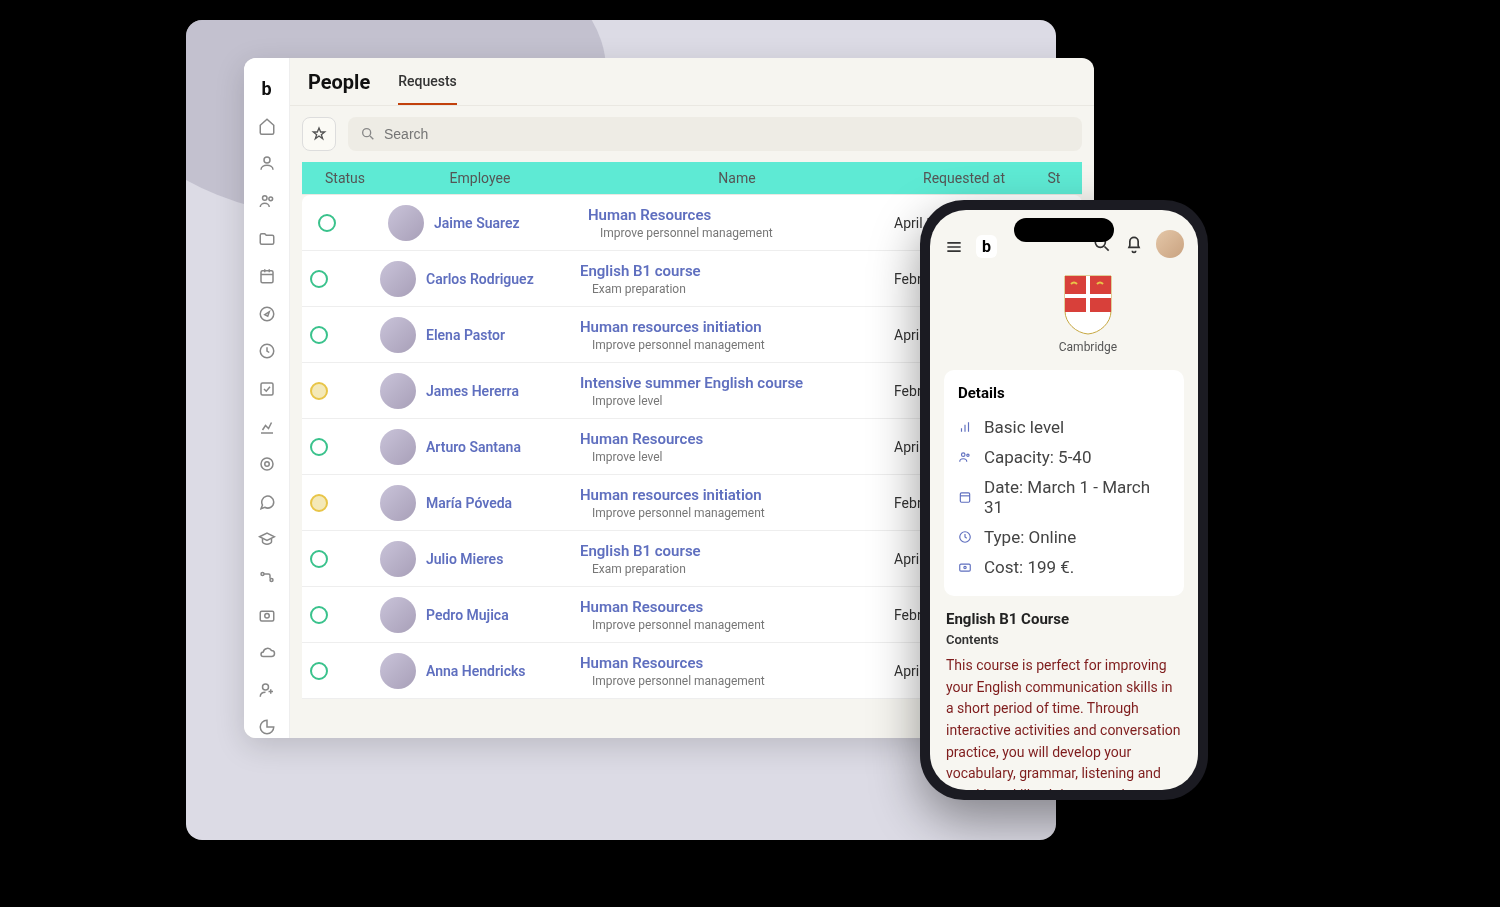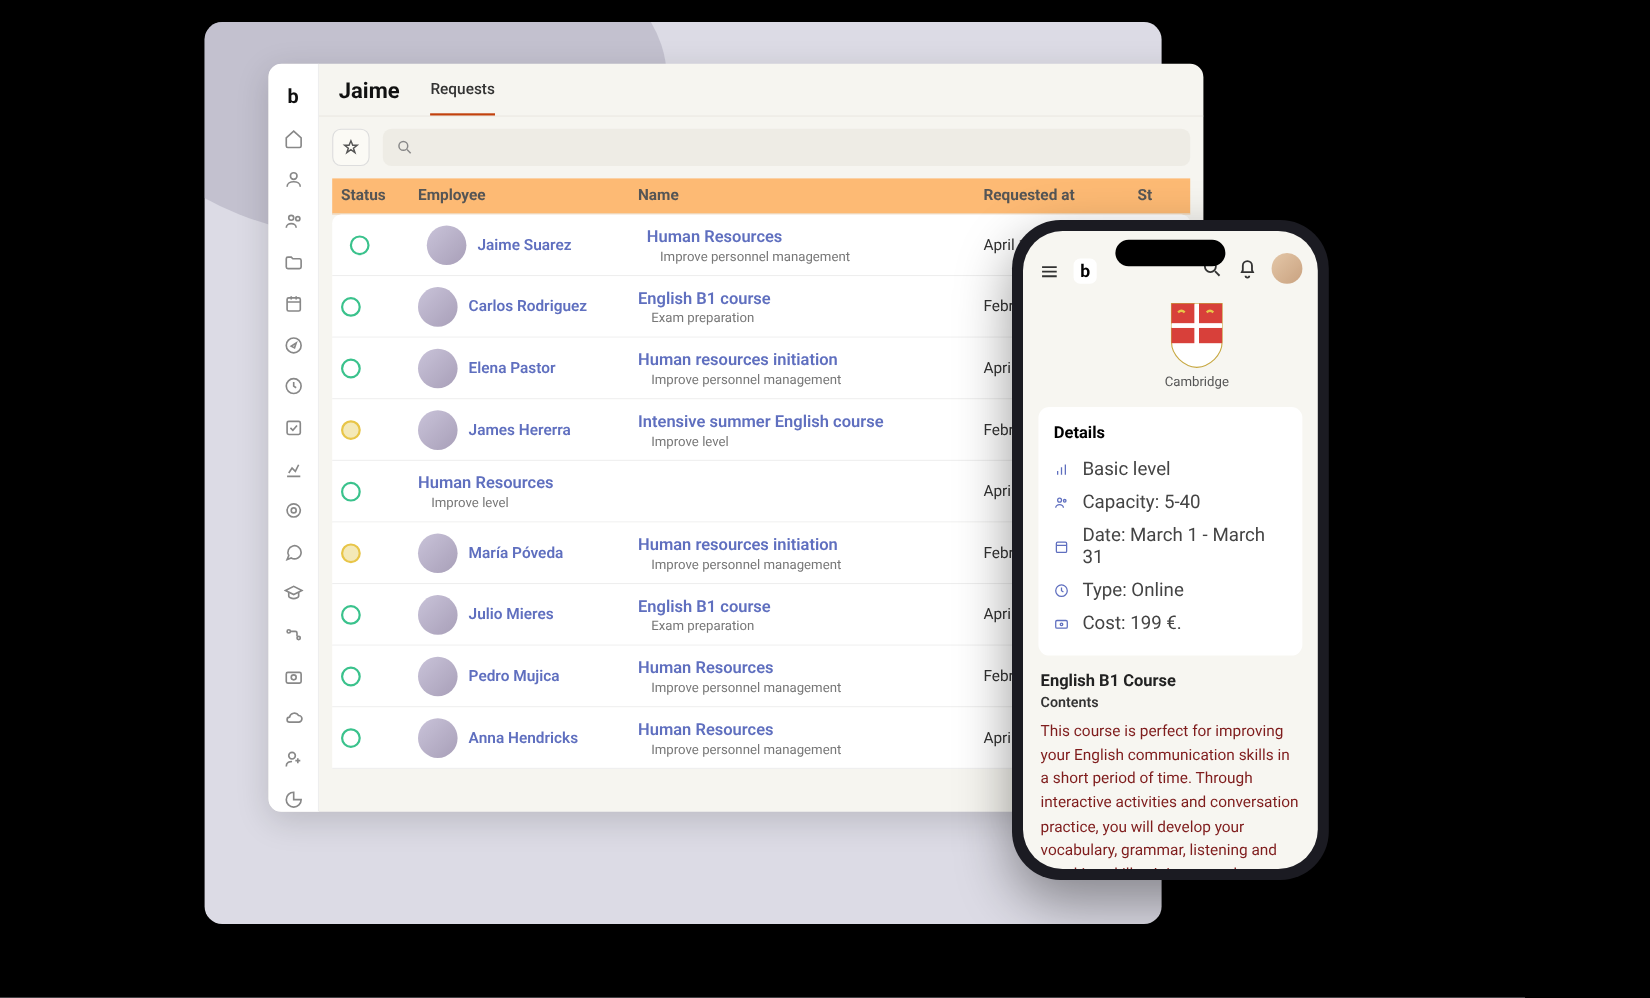--- a/index.html
+++ b/index.html
@@ -132,23 +132,24 @@
 .table {
   flex: 1;
   overflow: auto;
   padding: 0 12px 12px;
 }
 .thead {
   display: flex;
   padding: 8px 8px;
   font-size: 14px;
   color: #555;
-  font-weight: 700;
-  background: #fdba74;
+  font-weight: 400;
+  background: #5eead4;
   border-bottom: 1px solid #eae8e2;
+  text-align: center;
 }
 .col-status { width: 70px; }
 .col-emp { width: 200px; }
 .col-name { flex: 1; }
 .col-req { width: 140px; }
 .col-st2 { width: 40px; }
 .trow {
   display: flex;
   align-items: center;
   padding: 8px 8px;
@@ -413,34 +414,35 @@
       </div>
     <div class="sidebar-icon">
         <svg width="18" height="18" viewBox="0 0 24 24" fill="none" stroke="currentColor" stroke-width="2">
           <path d="M12 3a9 9 0 109 9h-9z"></path>
         </svg>
       </div>
   </div>
 
   <div class="main">
     <div class="topbar">
-      <div class="page-title">Jaime</div>
+      <div class="page-title">People</div>
       <div class="tab">Requests</div>
     </div>
     <div class="searchrow">
       <div class="star-btn">
         <svg width="16" height="16" viewBox="0 0 24 24" fill="none" stroke="#555" stroke-width="2">
             <path d="M12 3l2.5 6h6l-5 4 2 6-5.5-4-5.5 4 2-6-5-4h6z"></path>
           </svg>
       </div>
       <div class="search-box">
         <svg width="16" height="16" viewBox="0 0 24 24" fill="none" stroke="#888" stroke-width="2">
             <circle cx="10" cy="10" r="6"></circle>
             <path d="M20 20l-5-5"></path>
           </svg>
+        <input class="search-input" placeholder="Search" style="">
       </div>
     </div>
 
     <div class="table">
       <div class="thead">
         <div class="col-status">Status</div>
         <div class="col-emp">Employee</div>
         <div class="col-name">Name</div>
         <div class="col-req">Requested at</div>
         <div class="col-st2">St</div>
@@ -503,20 +505,24 @@
       <div class="course-name">Intensive summer English course</div>
       <div class="course-sub">Improve level</div>
     </div>
     <div class="col-req req-date">Februar</div>
     <div class="col-st2"></div>
   </div>
           <div class="trow">
     <div class="col-status">
               <div class="status-dot status-green"></div>
             </div>
+    <div class="col-emp emp-cell">
+      <div class="avatar"></div>
+      <span class="emp-name">Arturo Santana</span>
+    </div>
     <div class="col-name">
       <div class="course-name">Human Resources</div>
       <div class="course-sub">Improve level</div>
     </div>
     <div class="col-req req-date">April 1,</div>
     <div class="col-st2"></div>
   </div>
           <div class="trow">
     <div class="col-status">
               <div class="status-dot status-yellow"></div>

